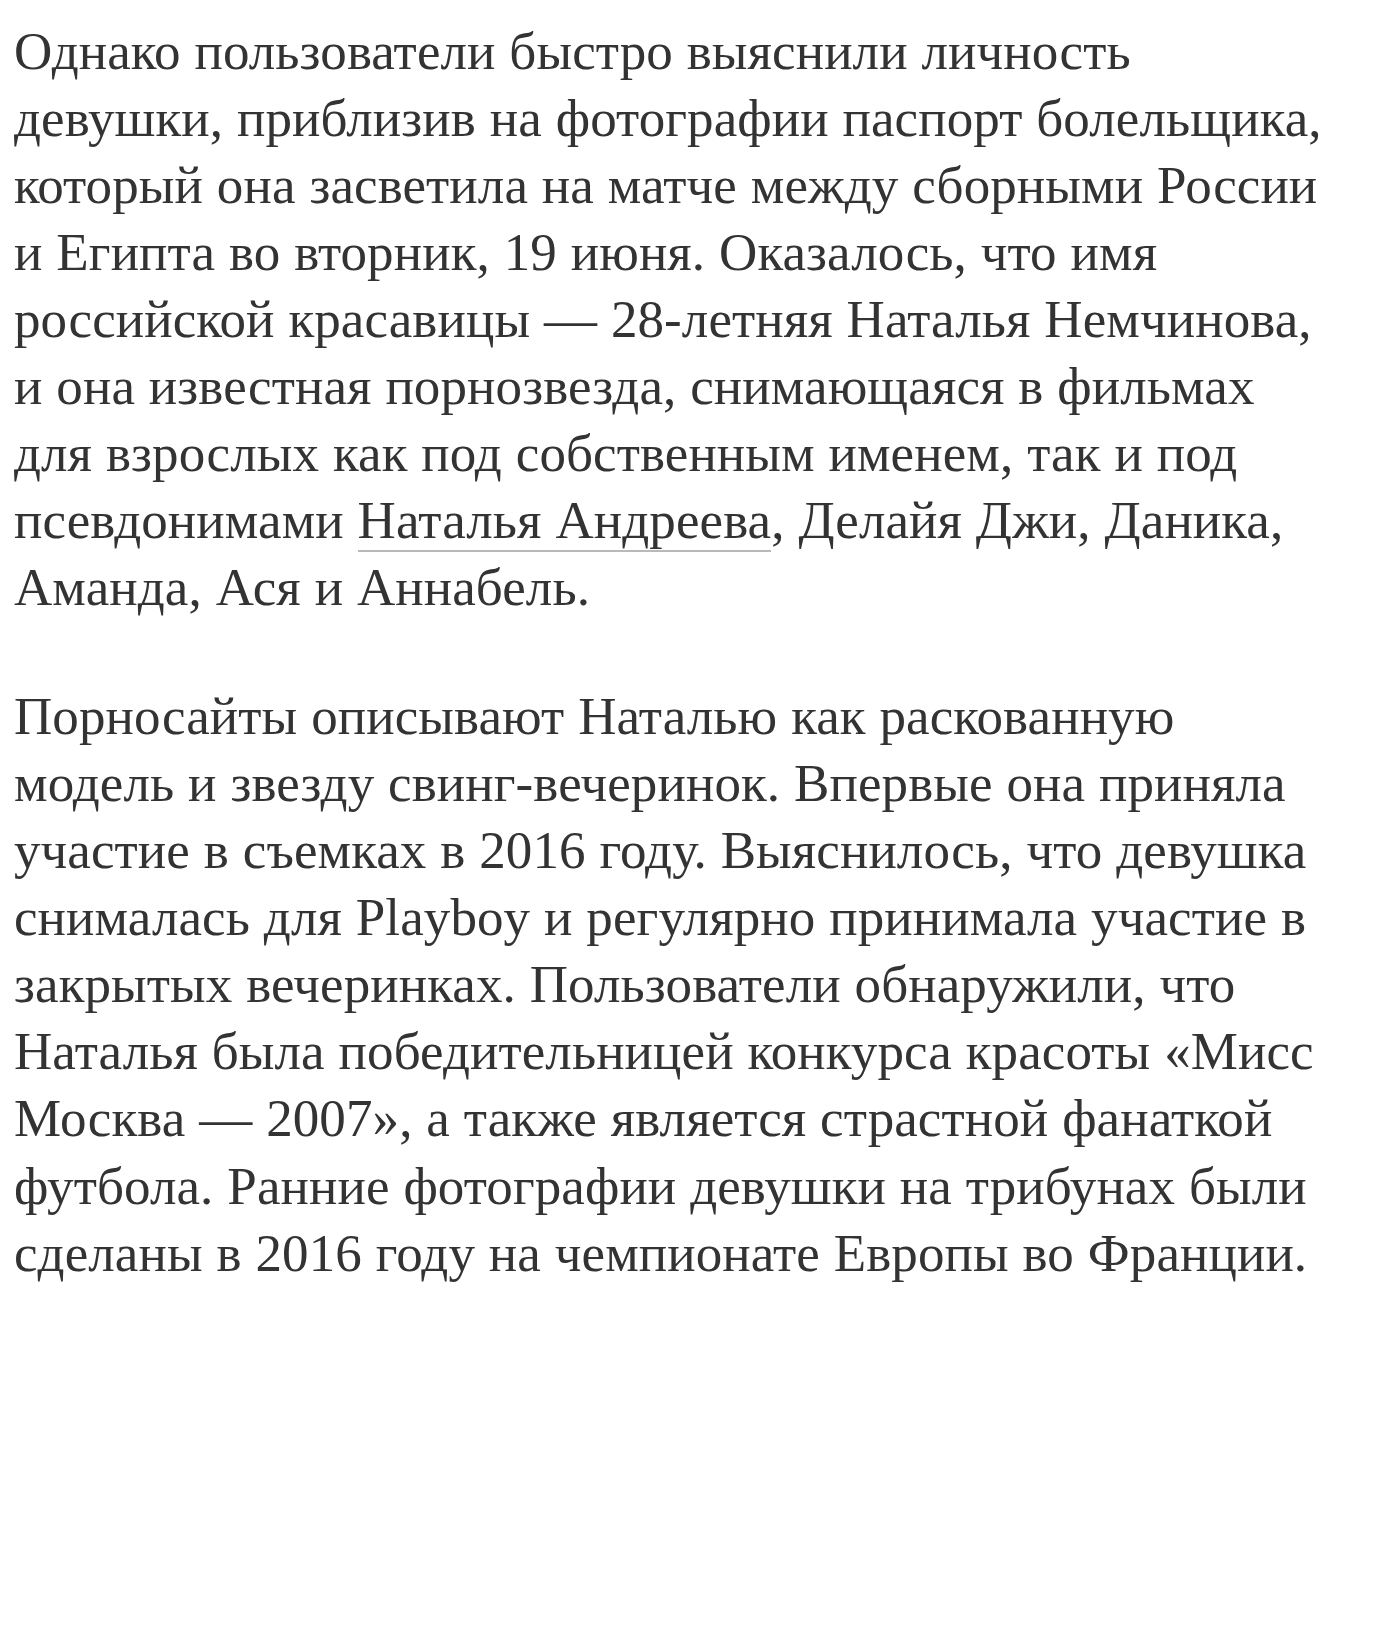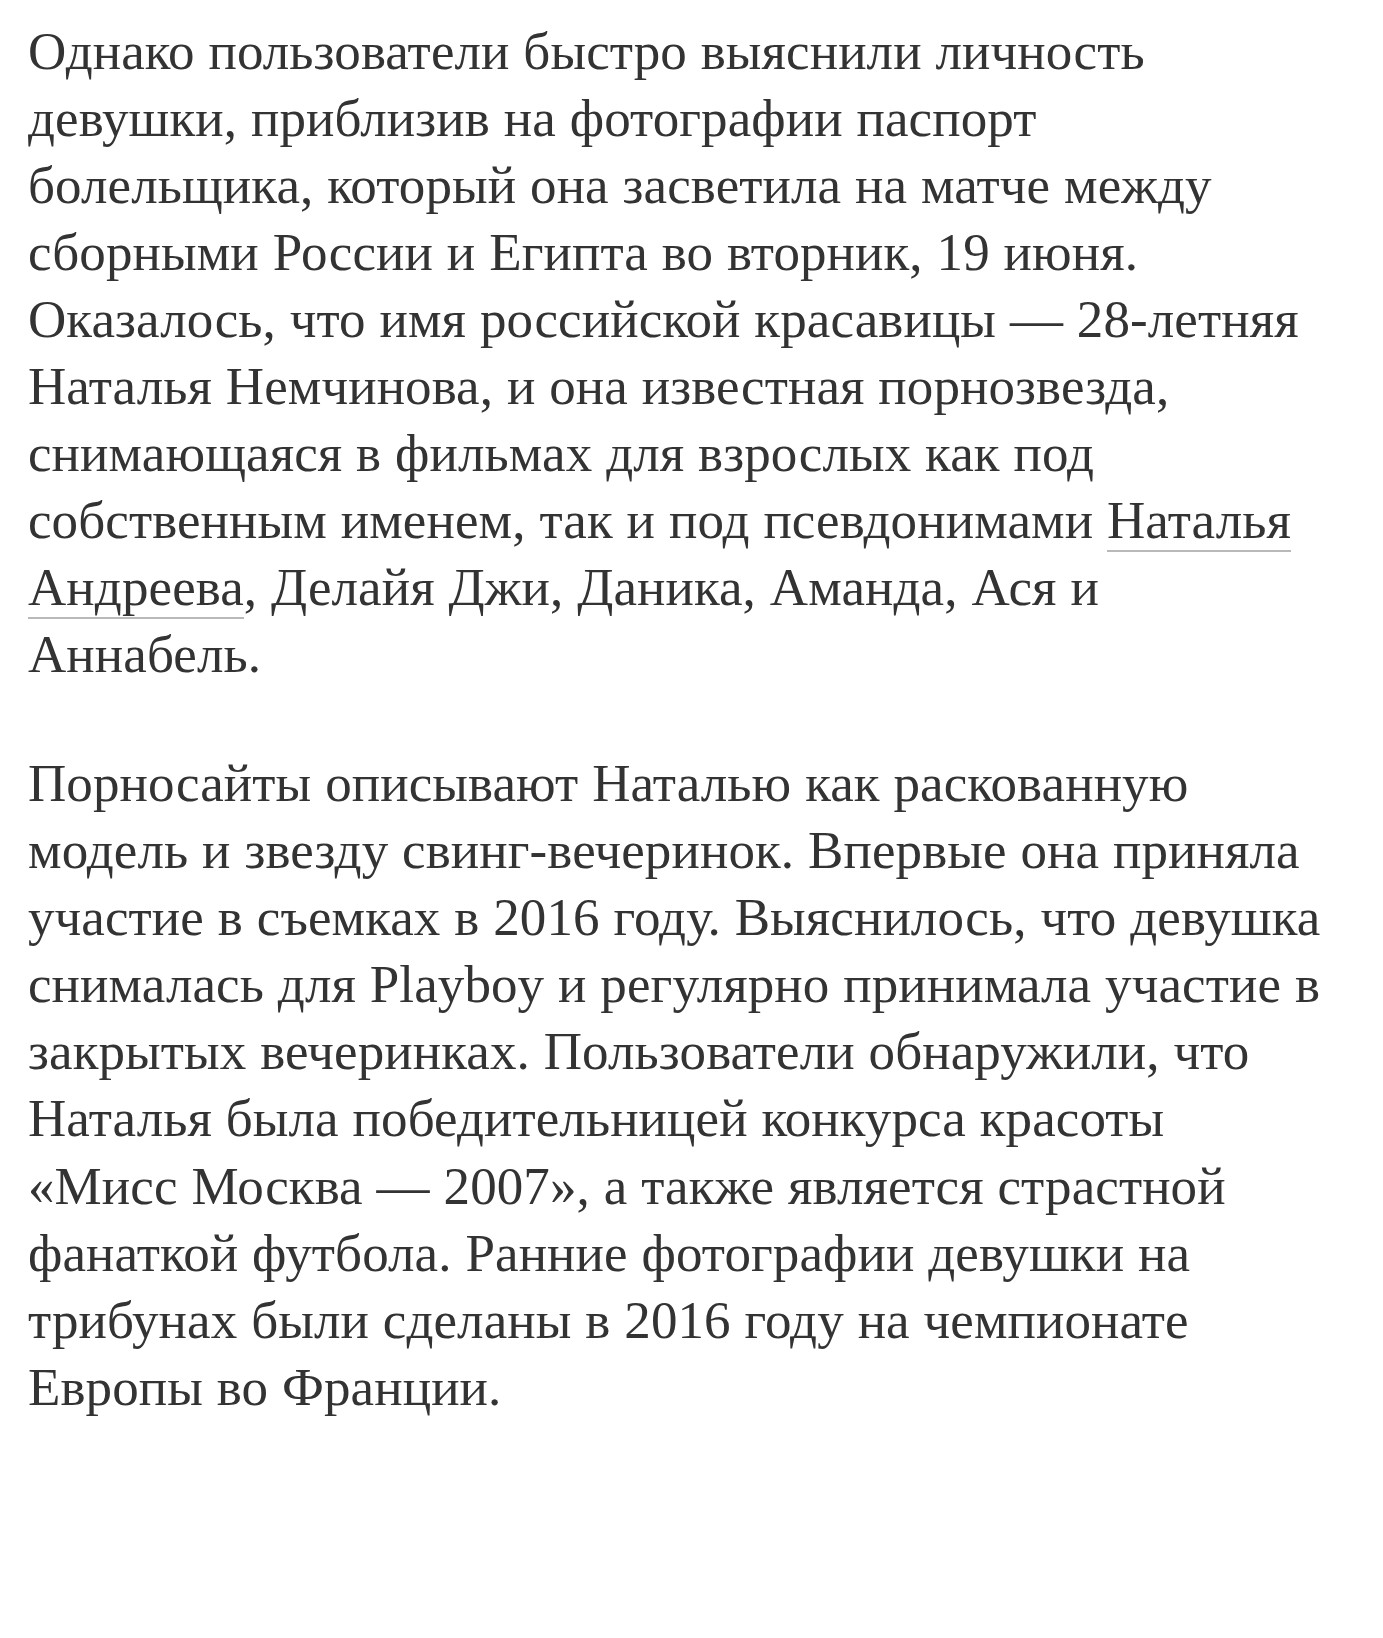--- a/index.html
+++ b/index.html
@@ -9,21 +9,21 @@
   }
   body {
     width: 1383px;
     min-height: 1638px;
     font-family: "Liberation Serif", "DejaVu Serif", serif;
     color: #2b2b2b;
   }
   .article {
     box-sizing: border-box;
     width: 1383px;
-    padding: 18px 60px 0 28px;
+    padding: 18px 60px 0 14px;
   }
   .para {
     font-size: 53px;
     line-height: 1.265;
     letter-spacing: 0.1px;
     color: #333333;
     margin: 0 0 62px 0;
     text-align: left;
     word-spacing: 0.5px;
   }

